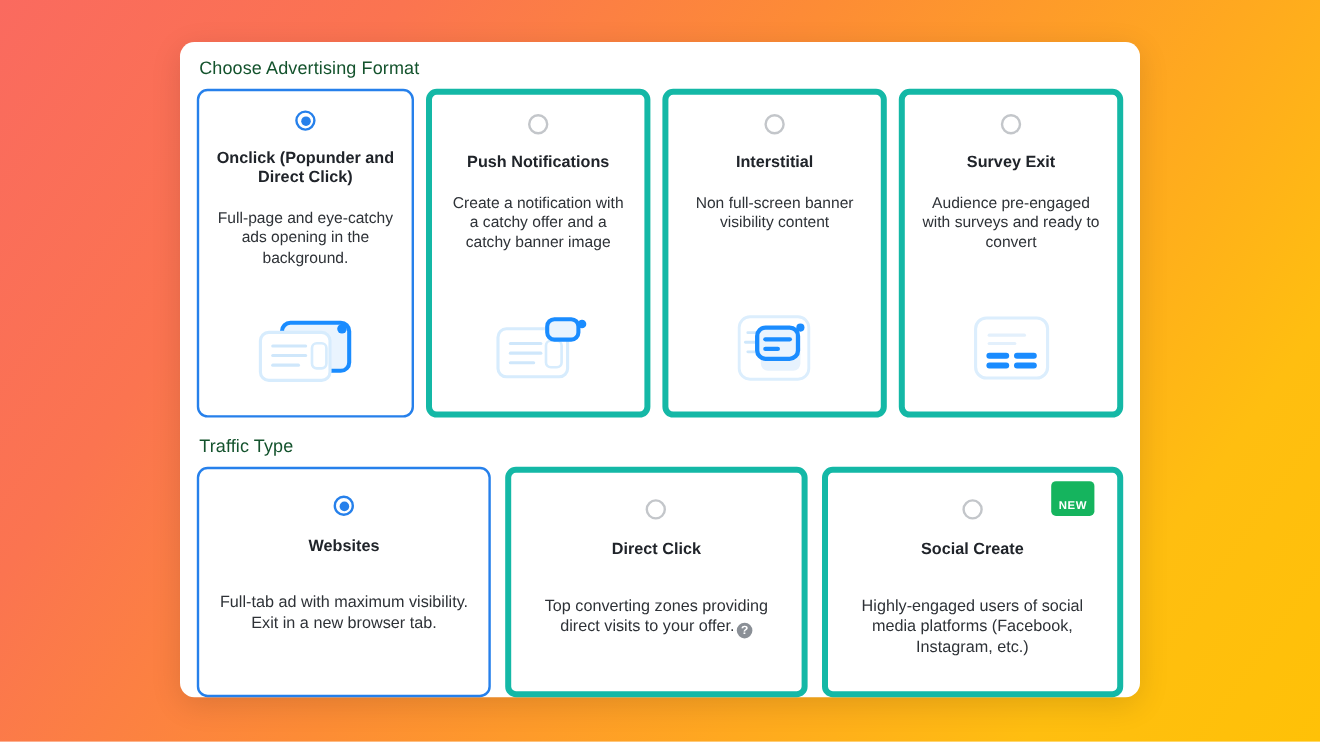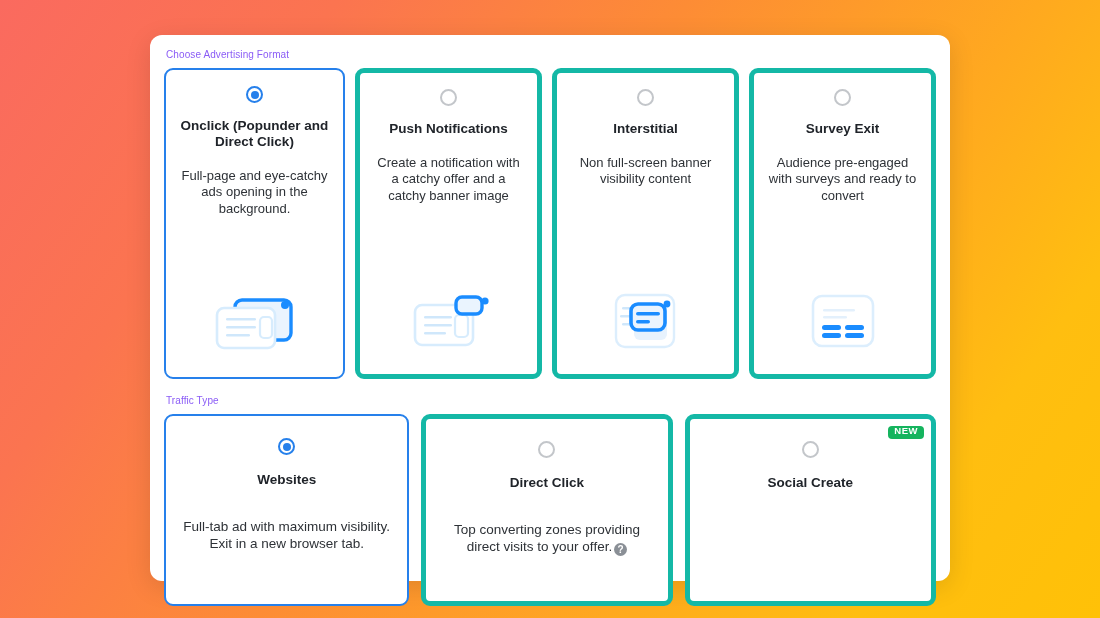--- a/index.html
+++ b/index.html
@@ -30,22 +30,22 @@
     top: 35px;
     width: 800px;
     height: 546px;
     background: #ffffff;
     border-radius: 12px;
     padding: 14px 14px 16px 14px;
     box-shadow: 0 6px 26px rgba(0,0,0,0.12);
   }
 
   .section-label {
-    font-size: 10px;
-    color: #8b5cf6;
+    font-size: 15px;
+    color: #14532d;
     padding-left: 2px;
     margin-bottom: 8px;
     letter-spacing: 0.1px;
   }
 
   .section-label.second { margin-top: 16px; }
 
   .row {
     display: flex;
     gap: 10px;
@@ -61,21 +61,21 @@
     display: flex;
     flex-direction: column;
     align-items: center;
     cursor: pointer;
   }
 
   .card.selected {
     border: 2px solid #2680eb;
   }
 
-  .format-card { height: 311px; padding: 16px 10px 14px; }
+  .format-card { height: 274px; padding: 16px 10px 14px; }
 
   .radio {
     width: 17px;
     height: 17px;
     border-radius: 50%;
     border: 2px solid #c3c6ca;
     background: #fff;
     flex: none;
   }
   .radio.on {
@@ -127,27 +127,27 @@
     height: 192px;
     padding: 22px 12px 14px;
   }
 
   .traffic-card .card-title { margin-top: 17px; }
   .traffic-card .card-desc  { margin-top: 30px; font-size: 13.5px; }
 
   .badge-new {
     position: absolute;
     top: 7px;
-    right: 7px;
+    right: 19px;
     background: #15b45e;
     color: #ffffff;
     font-size: 9.5px;
     font-weight: bold;
     letter-spacing: 0.5px;
-    padding: 0 6px 3px;
+    padding: 16px 6px 3px;
     border-radius: 4px;
     line-height: 1;
   }
 
   .help-icon {
     display: inline-block;
     vertical-align: -2px;
     width: 13px;
     height: 13px;
     border-radius: 50%;
@@ -254,17 +254,18 @@
     <div class="card traffic-card">
       <div class="radio"></div>
       <div class="card-title">Direct Click</div>
       <div class="card-desc"><span>Top converting zones providing direct visits to your offer.</span><span class="help-icon">?</span></div>
     </div>
 
     <div class="card traffic-card">
       <div class="badge-new">NEW</div>
       <div class="radio"></div>
       <div class="card-title">Social Create</div>
+      <div class="card-desc">Highly-engaged users of social media platforms (Facebook, Instagram, etc.)</div>
     </div>
 
   </div>
 
 </div>
 
 </body></html>

